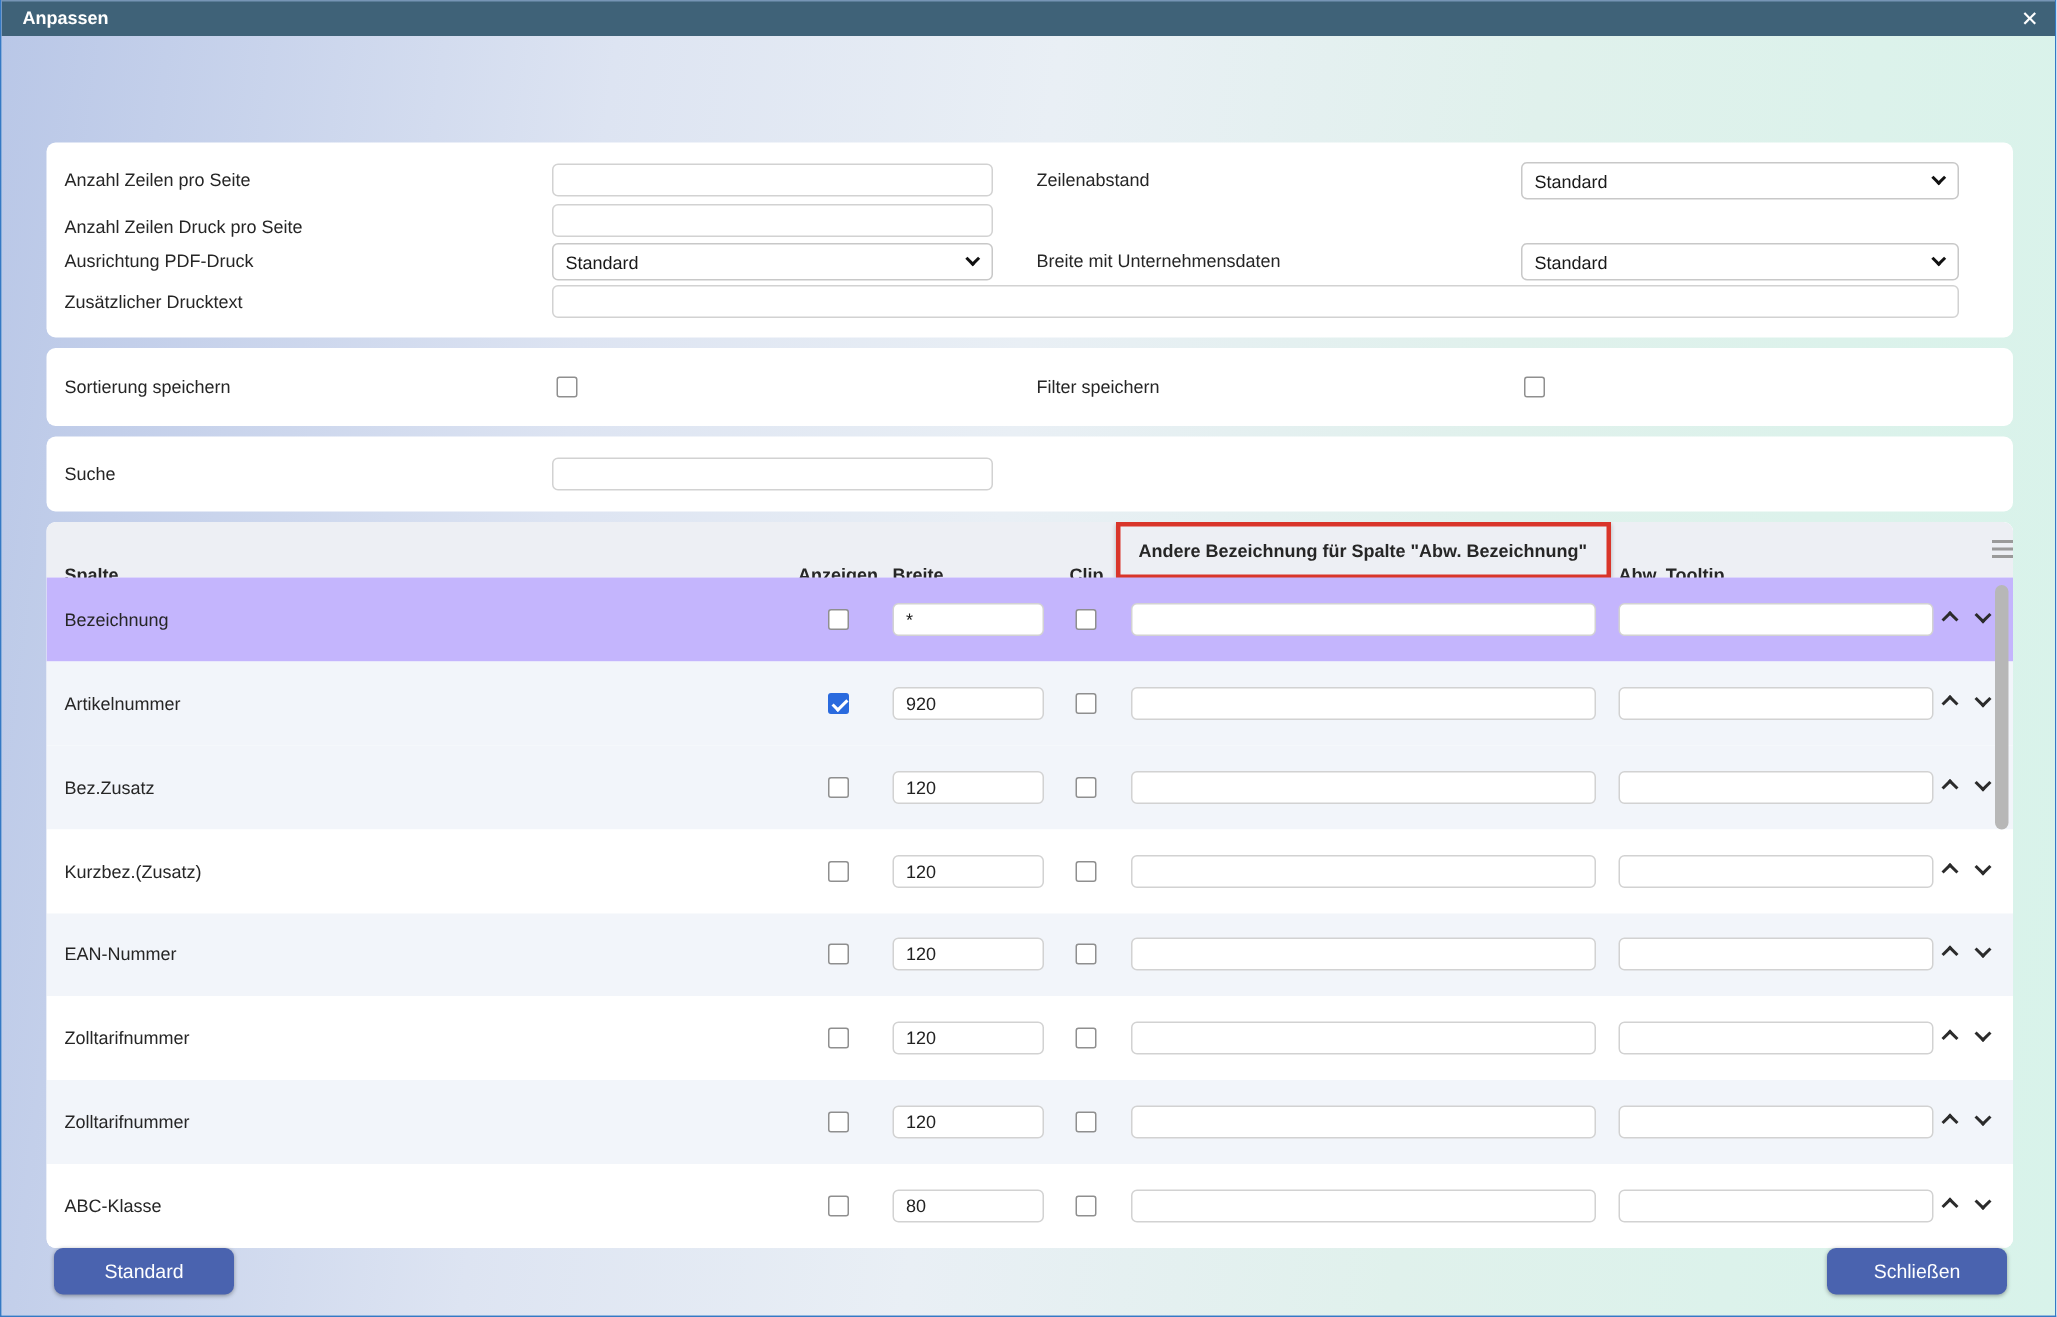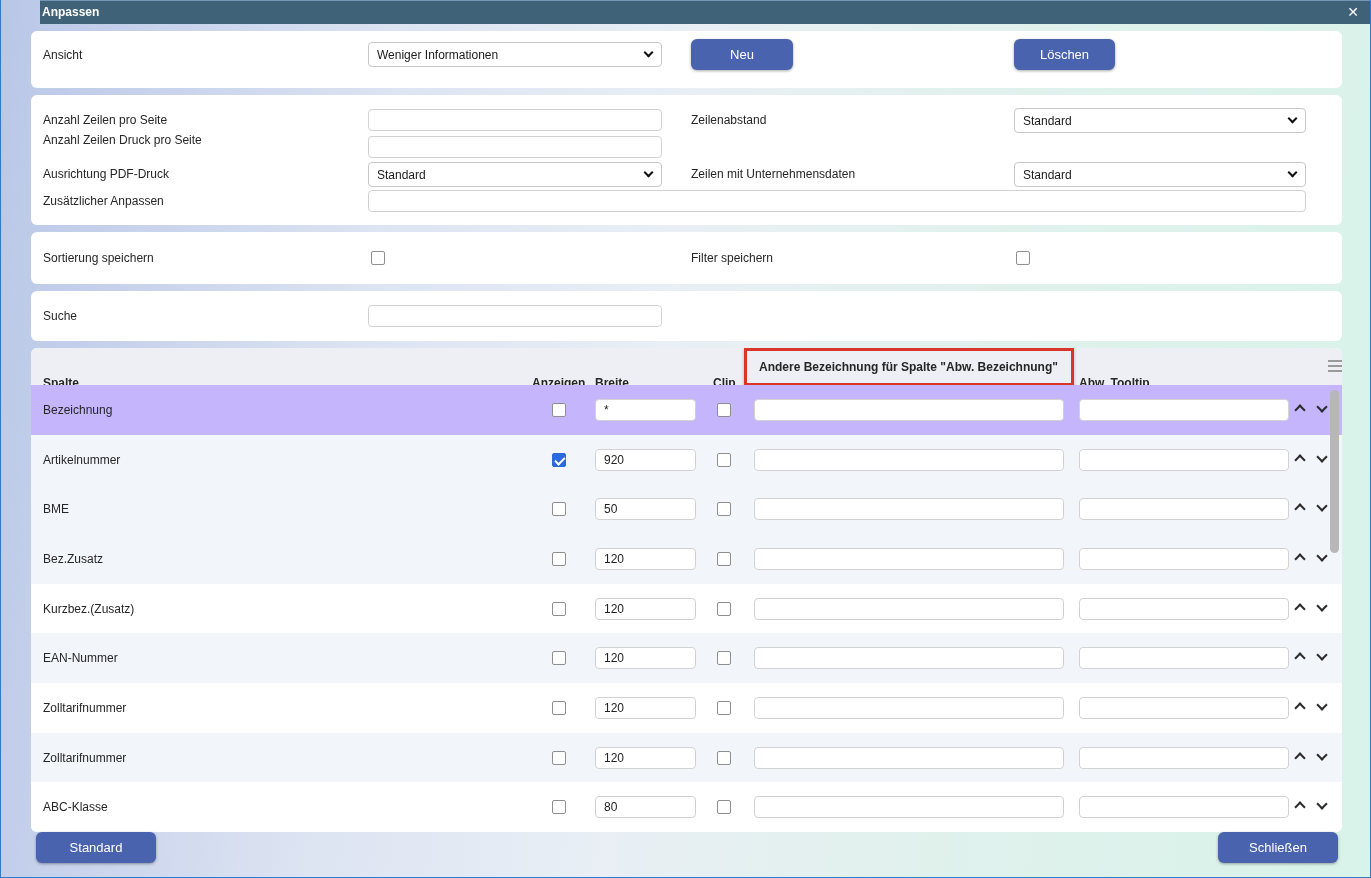--- a/index.html
+++ b/index.html
@@ -18,23 +18,22 @@
     border: 1px solid #3579c4;
     border-top: none;
     background: linear-gradient(97deg, #b9c7e7 0%, #dde4f2 28%, #e9eff5 48%, #e0f1ec 70%, #d8f3ea 100%);
   }
   
   .titlebar {
     position:absolute; top:0; left:0; right:0; height:24px;
     background:#3f6278;
     border-top:1px solid #7795b5;
     color:#fff; font-weight:bold;
-    line-height:23px; padding-left:2px;
+    line-height:23px; padding-left:14px;
     z-index:30;
-    margin-left:39px;
   }
   .titlebar .close {
     position:absolute; right:11px; top:0; height:24px;
     color:#fff; font-weight:bold; font-size:14px; line-height:23px;
     cursor:pointer;
   }
   
   .panel {
     position:absolute; left:30px; width:1311px;
     background:#fff; border-radius:6px;
@@ -123,62 +122,51 @@
 </head>
 <body>
 
 <div class="dialog">
 
   <div class="titlebar">
     <span>Anpassen</span>
     <span class="close">✕</span>
   </div>
 
-  <div class="panel p1">
-    <span class="lbl" style="left:12px;top:17px">Ansicht</span>
-    <div class="selwrap" style="left:337px;top:11px;width:294px">
-      <select>
-        <option>Weniger Informationen</option>
-      </select>
-      <i class="sel-chev"></i>
-    </div>
-    <button class="btn" style="left:660px;top:8px;width:102px;height:31px">Neu</button>
-    <button class="btn" style="left:983px;top:8px;width:101px;height:31px">Löschen</button>
-  </div>
 
   <div class="panel p2">
     <span class="lbl" style="left:12px;top:18px">Anzahl Zeilen pro Seite</span>
     <input class="txt" style="position: absolute; left: 337px; top: 14px; width: 294px;" value="">
     <span class="lbl" style="left:660px;top:18px">Zeilenabstand</span>
     <div class="selwrap" style="left:983px;top:13px;width:292px">
       <select>
         <option>Standard</option>
       </select>
       <i class="sel-chev"></i>
     </div>
 
-    <span class="lbl" style="left:12px;top:38px">Anzahl Zeilen Druck pro Seite</span>
+    <span class="lbl" style="left:12px;top:49px">Anzahl Zeilen Druck pro Seite</span>
     <input class="txt" style="position: absolute; left: 337px; top: 41px; width: 294px;" value="">
 
     <span class="lbl" style="left:12px;top:72px">Ausrichtung PDF-Druck</span>
     <div class="selwrap" style="left:337px;top:67px;width:294px">
       <select>
         <option>Standard</option>
       </select>
       <i class="sel-chev"></i>
     </div>
-    <span class="lbl" style="left:660px;top:72px">Zeilen mit Unternehmensdaten</span>
+    <span class="lbl" style="left:660px;top:72px">Breite mit Unternehmensdaten</span>
     <div class="selwrap" style="left:983px;top:67px;width:292px">
       <select>
         <option>Standard</option>
       </select>
       <i class="sel-chev"></i>
     </div>
 
-    <span class="lbl" style="left:12px;top:99px">Zusätzlicher Anpassen</span>
+    <span class="lbl" style="left:12px;top:99px">Zusätzlicher Drucktext</span>
     <input class="txt" style="position: absolute; left: 337px; top: 95px; width: 938px;" value="">
   </div>
 
   <div class="panel p3">
     <span class="lbl" style="left:12px;top:19px">Sortierung speichern</span>
     <span class="cb" style="left:340px;top:19px"></span>
     <span class="lbl" style="left:660px;top:19px">Filter speichern</span>
     <span class="cb" style="left:985px;top:19px"></span>
   </div>
 
@@ -222,34 +210,20 @@
           <input class="txt" style="left: 723px; width: 310px;">
           <input class="txt" style="left: 1048px; width: 210px;">
           <span class="mv" style="right:34px">
             <i class="chev up"></i>
           </span>
           <span class="mv" style="right:12px">
             <i class="chev down"></i>
           </span>
         </div>
         <div class="trow alt">
-          <span class="rlabel">BME</span>
-          <span class="cb" style="left:521px"></span>
-          <input class="txt" style="left: 564px; width: 101px;" value="50">
-          <span class="cb" style="left:686px"></span>
-          <input class="txt" style="left: 723px; width: 310px;">
-          <input class="txt" style="left: 1048px; width: 210px;">
-          <span class="mv" style="right:34px">
-            <i class="chev up"></i>
-          </span>
-          <span class="mv" style="right:12px">
-            <i class="chev down"></i>
-          </span>
-        </div>
-        <div class="trow alt">
           <span class="rlabel">Bez.Zusatz</span>
           <span class="cb" style="left:521px"></span>
           <input class="txt" style="left: 564px; width: 101px;" value="120">
           <span class="cb" style="left:686px"></span>
           <input class="txt" style="left: 723px; width: 310px;">
           <input class="txt" style="left: 1048px; width: 210px;">
           <span class="mv" style="right:34px">
             <i class="chev up"></i>
           </span>
           <span class="mv" style="right:12px">

